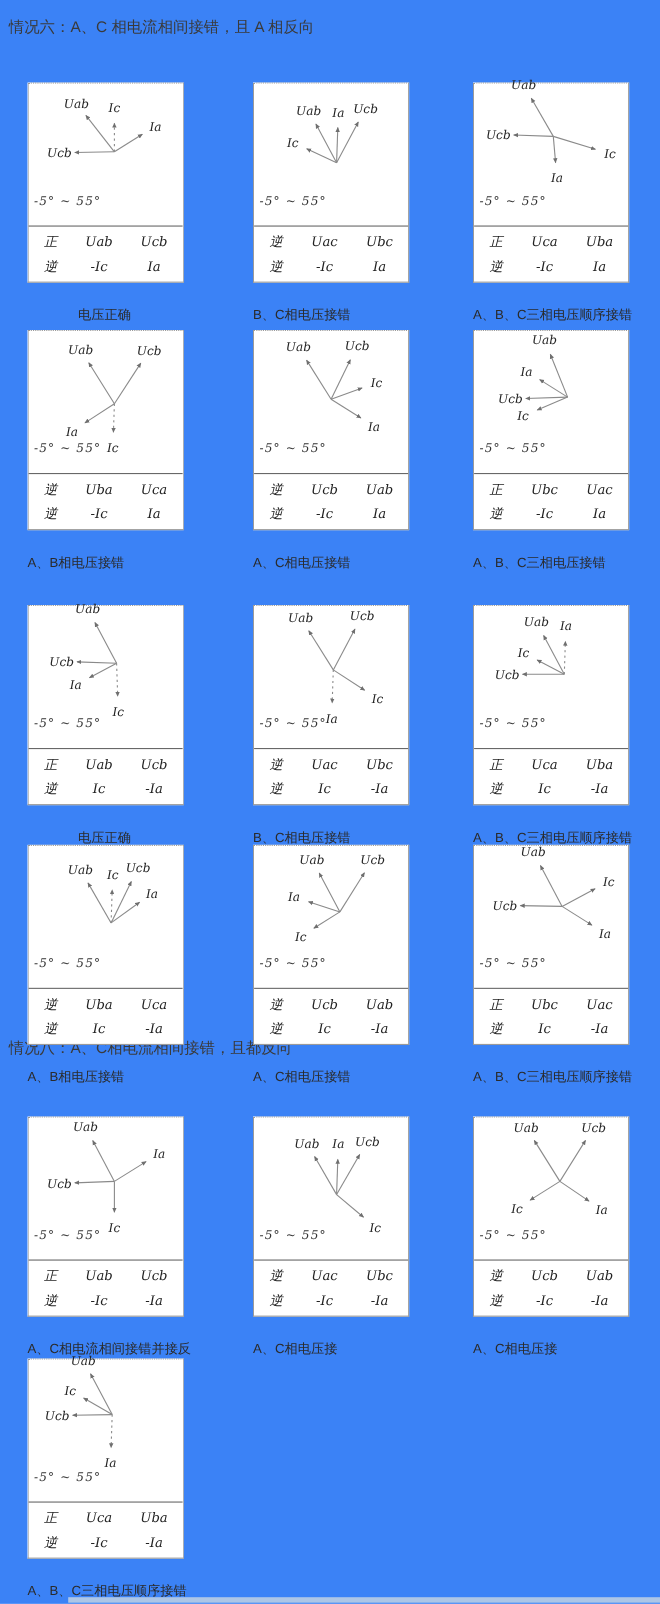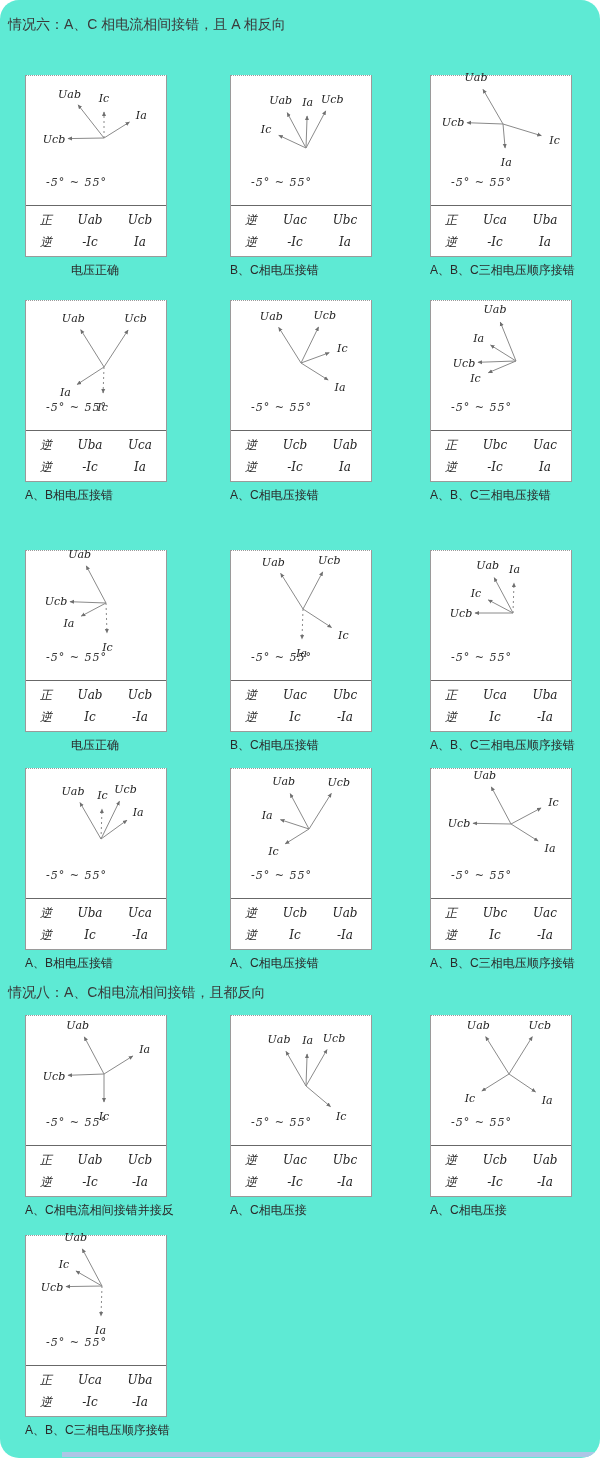--- a/index.html
+++ b/index.html
@@ -1,32 +1,32 @@
 <!DOCTYPE html>
 <html><head>
 <meta charset="utf-8">
 <style>
   html,body{margin:0;padding:0;}
-  .page{position:relative;width:600px;height:1458px;background:#5eead4;overflow:hidden;
-        font-family:"Liberation Sans",sans-serif;color:#222;border-radius:19px;}
+  .page{position:relative;width:600px;height:1458px;background:#3b82f6;overflow:hidden;
+        font-family:"Liberation Sans",sans-serif;color:#222;}
   .sec-heading{position:absolute;left:8px;font-size:14px;color:#3a3a3a;white-space:nowrap;}
   .boxwrap{position:absolute;width:200px;}
   .pbox{position:relative;width:140px;height:180px;background:#fff;
         border:1px solid #9a9a9a;border-top:1px dotted #9a9a9a;font-style:italic;}
   .pbox svg{display:block;overflow:visible;}
   .diag-label{font-family:"DejaVu Serif",serif;font-size:11px;fill:#222;}
-  .angle{position:absolute;left:20px;top:100px;font-size:11px;color:#333;
+  .angle{position:absolute;left:5px;top:100px;font-size:11px;color:#333;
          font-family:"DejaVu Serif",serif;letter-spacing:1px;white-space:nowrap;}
   .vtable{position:absolute;left:0;top:129px;width:100%;height:50px;
           border-top:1px solid #686868;padding-top:3px;box-sizing:border-box;}
   .vrow{display:flex;height:22px;align-items:center;font-size:12px;color:#222;}
   .vrow .c1{width:38px;padding-left:14px;box-sizing:border-box;}
   .vrow .c2{width:52px;text-align:center;font-family:"DejaVu Serif",serif;}
   .vrow .c3{width:48px;text-align:center;font-family:"DejaVu Serif",serif;}
-  .caption{margin-top:5px;font-size:12px;color:#2a2a2a;white-space:nowrap;}
+  .caption{margin-top:21px;font-size:12px;color:#2a2a2a;white-space:nowrap;}
   .caption.center{width:140px;text-align:center;}
   .bottombar{position:absolute;left:62px;right:0;top:1452px;height:5px;}
   .hidden-defs{position:absolute;width:0;height:0;}
 </style>
 </head>
 <body>
 
 <div class="page">
   <svg class="hidden-defs" aria-hidden="true">
     <defs>
@@ -34,21 +34,21 @@
         <path d="M0,1 L9,5 L0,9 z" fill="#6f6f6f"></path>
       </marker>
     </defs>
   </svg>
 
   <div class="sec-heading" style="top:16px;">情况六：A、C 相电流相间接错，且 A 相反向</div>
   <div></div>
 
   <div></div>
 
-  <div class="sec-heading" style="top:984px;">情况八：A、C相电流相间接错，且都反向</div>
+  <div class="sec-heading" style="top:944px;">情况八：A、C相电流相间接错，且都反向</div>
   <div></div>
 
   <div class="boxwrap" style="left: 25px; top: 75px;">
       <div class="pbox">
         <svg width="138" height="126">
           <line x1="78" y1="62" x2="52.1" y2="28.9" stroke="#8a8a8a" stroke-width="1" marker-end="url(#arrow)"></line>
           <text x="43.5" y="21.9" text-anchor="middle" class="diag-label">Uab</text>
           <line x1="78" y1="62" x2="78.0" y2="36.0" stroke="#8a8a8a" stroke-width="1" marker-end="url(#arrow)" stroke-dasharray="2,3"></line>
           <text x="78.0" y="26.0" text-anchor="middle" class="diag-label">Ic</text>
           <line x1="78" y1="62" x2="103.4" y2="46.1" stroke="#8a8a8a" stroke-width="1" marker-end="url(#arrow)"></line>

